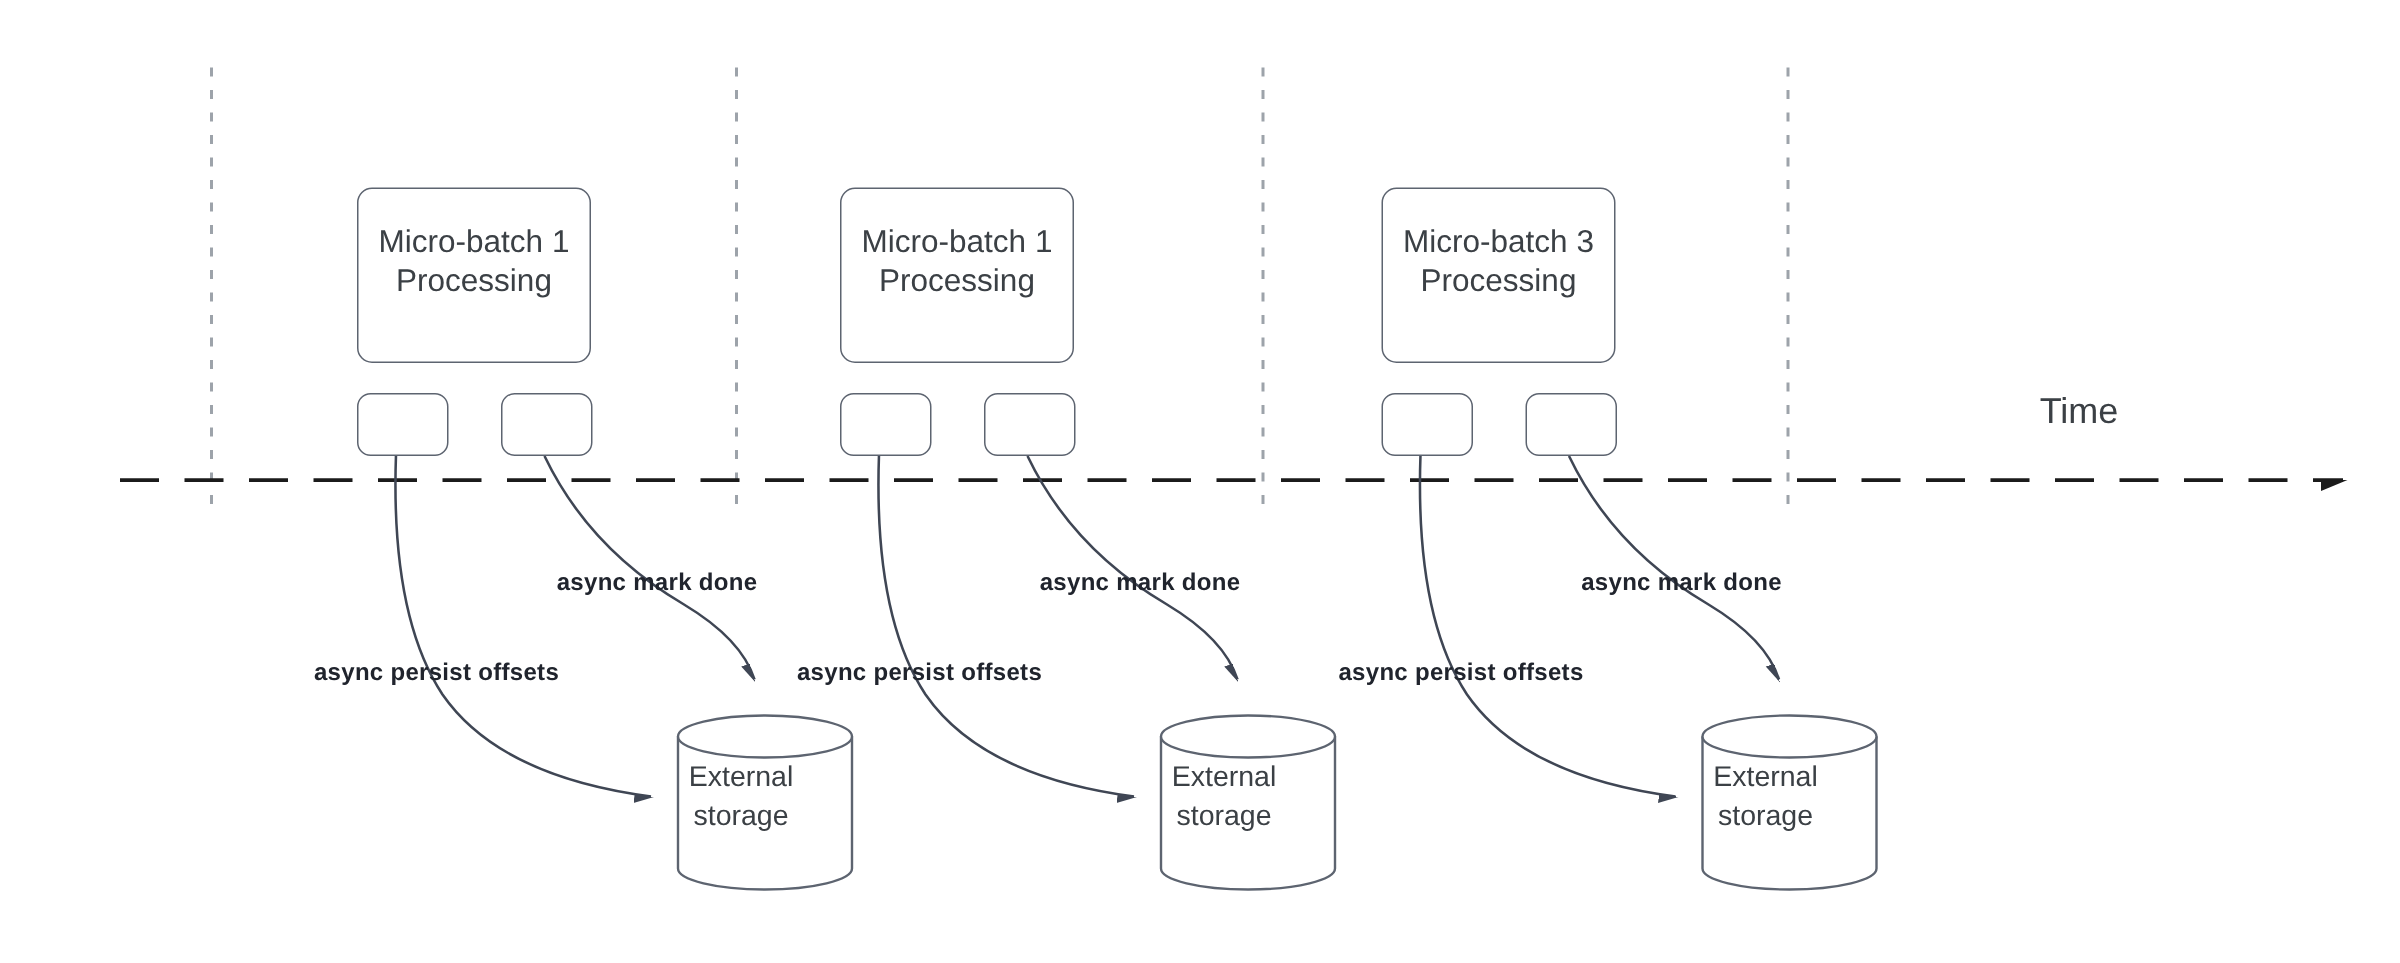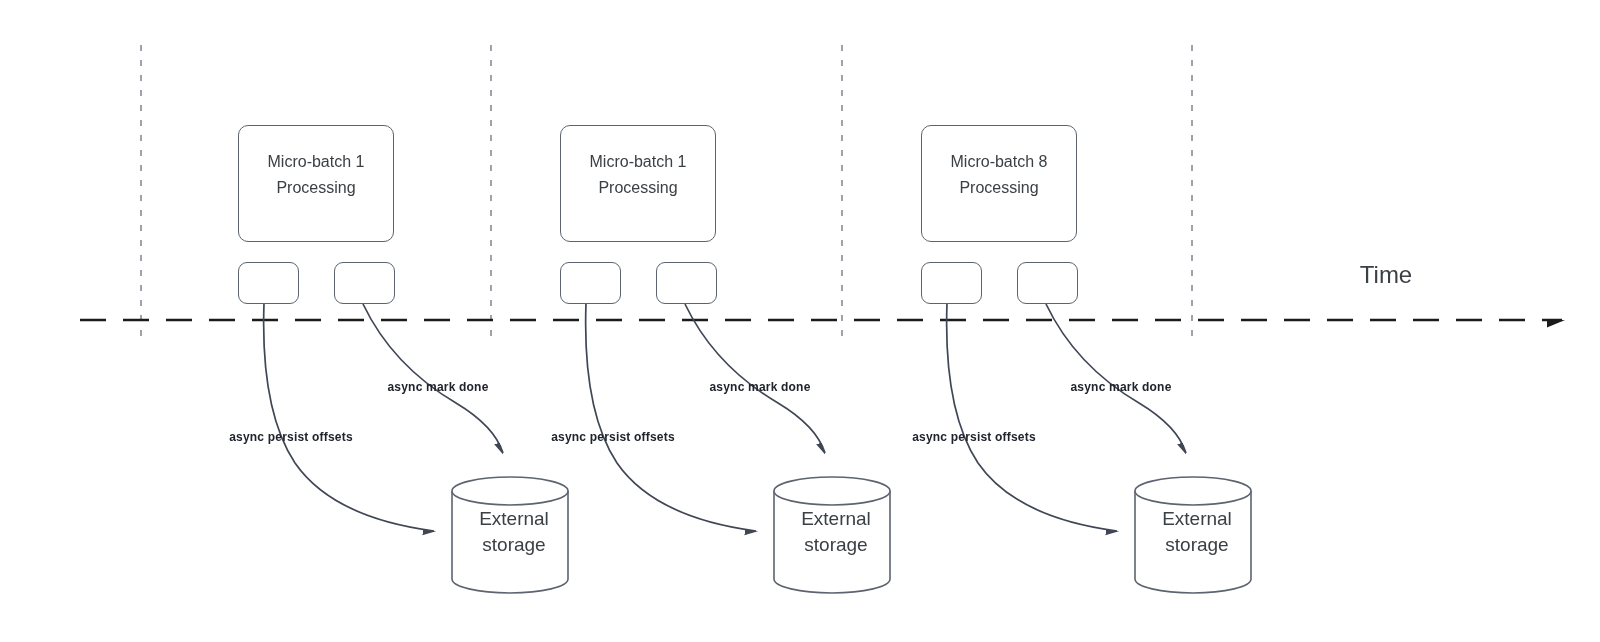--- a/index.html
+++ b/index.html
@@ -11,34 +11,34 @@
   .batch{position:absolute;left:0;top:0;width:0;height:0;}
   .node{
     position:absolute;box-sizing:border-box;background:#ffffff;
     border:1.6px solid #5d6470;border-radius:10px;
   }
   .main-box{
     left:238px;top:125px;width:156px;height:117px;
     display:flex;align-items:center;justify-content:center;
   }
   .main-title{
-    text-align:center;font-size:16px;line-height:26px;color:#3b4045;
+    text-align:center;font-size:21px;line-height:26px;color:#3b4045;
     padding-bottom:18px;white-space:nowrap;
   }
   .slot{width:61px;height:42px;top:262px;border-radius:9px;}
   .slot-a{left:238px;}
   .slot-b{left:334px;}
   .arrow-label{
     position:absolute;transform:translateX(-50%);white-space:nowrap;
-    font-size:12px;font-weight:bold;color:#20242d;letter-spacing:.2px;
+    font-size:16px;font-weight:bold;color:#20242d;letter-spacing:.2px;
   }
-  .persist-label{left:291px;top:430px;}
+  .persist-label{left:291px;top:440px;}
   .done-label{left:438px;top:380px;}
   .storage-label{
-    position:absolute;left:456px;top:506px;width:116px;text-align:center;
+    position:absolute;left:436px;top:506px;width:116px;text-align:center;
     font-size:19px;line-height:26px;color:#3b4045;
   }
   .time-label{
     position:absolute;left:1386px;top:261px;transform:translateX(-50%);
     font-size:24px;color:#3b4045;white-space:nowrap;
   }
   .curve{fill:none;stroke:#3f4654;stroke-width:1.7px;}
   .cyl{fill:#ffffff;stroke:#5d6470;stroke-width:1.6px;}
   .vline{stroke:#9da3aa;stroke-width:2px;}
   .timeline{stroke:#1b1b1b;stroke-width:2.5px;}
@@ -117,21 +117,21 @@
     <div class="arrow-label done-label">async mark done</div>
     <div class="storage-label">
       <span>External</span><br>
       <span>storage</span>
     </div>
   </div>
 
   <div class="batch" style="left:683px">
     <div class="node main-box">
       <div class="main-title">
-        <span>Micro-batch 8</span><br>
+        <span>Micro-batch 3</span><br>
         <span>Processing</span>
       </div>
     </div>
     <div class="node slot slot-a"></div>
     <div class="node slot slot-b"></div>
     <div class="arrow-label persist-label">async persist offsets</div>
     <div class="arrow-label done-label">async mark done</div>
     <div class="storage-label">
       <span>External</span><br>
       <span>storage</span>

